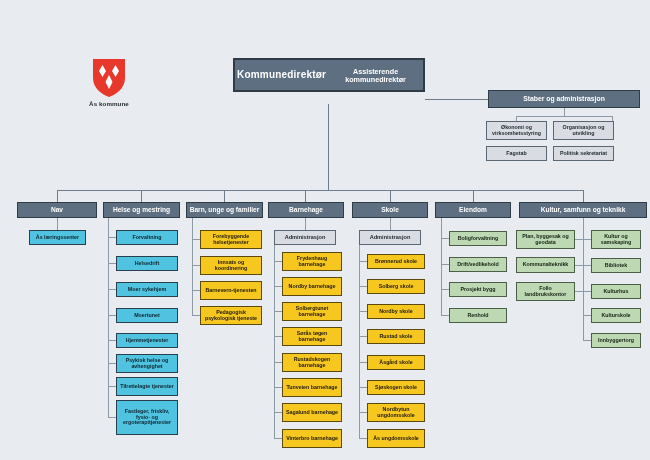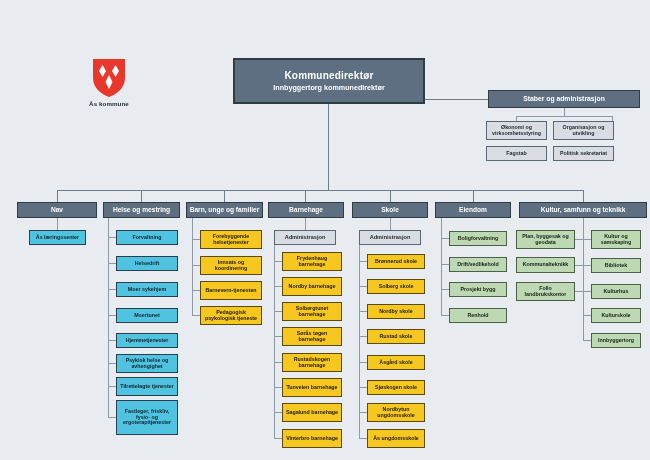--- a/index.html
+++ b/index.html
@@ -72,23 +72,23 @@
       <svg width="34" height="40" viewBox="0 0 34 40">
         <path d="M1 1 H33 V20 C33 30 25 36 17 39 C9 36 1 30 1 20 Z" fill="#e8372b"></path>
         <path d="M10.5 7 L14 13 L10.5 19 L7 13 Z" fill="#ffffff"></path>
         <path d="M23.5 7 L27 13 L23.5 19 L20 13 Z" fill="#ffffff"></path>
         <path d="M17 17 L20.5 24 L17 31 L13.5 24 Z" fill="#ffffff"></path>
       </svg>
     </div>
     <div id="logo-text">Ås kommune</div>
   </div>
 
-  <div class="node n-director" style="left:233px; top:58px; width:192px; height:46px; flex-direction:column;">
+  <div class="node n-director" style="left:233px; top:58px; width:192px; height:34px; flex-direction:row;">
     <span class="t1">Kommunedirektør</span>
-    <span class="t2">Innbyggertorg kommunedirektør</span>
+    <span class="t2">Assisterende kommunedirektør</span>
   </div>
 
   <div class="line h dk" style="left:425px; top:99px; width:63px;"></div>
 
   <div class="line v dk" style="left:328px; top:104px; height:86px;"></div>
 
   <div class="node n-staber" style="left:488px; top:90px; width:152px; height:18px;">
     <span>Staber og administrasjon</span>
   </div>
   <div class="line v" style="left:564px; top:108px; height:8px;"></div>

